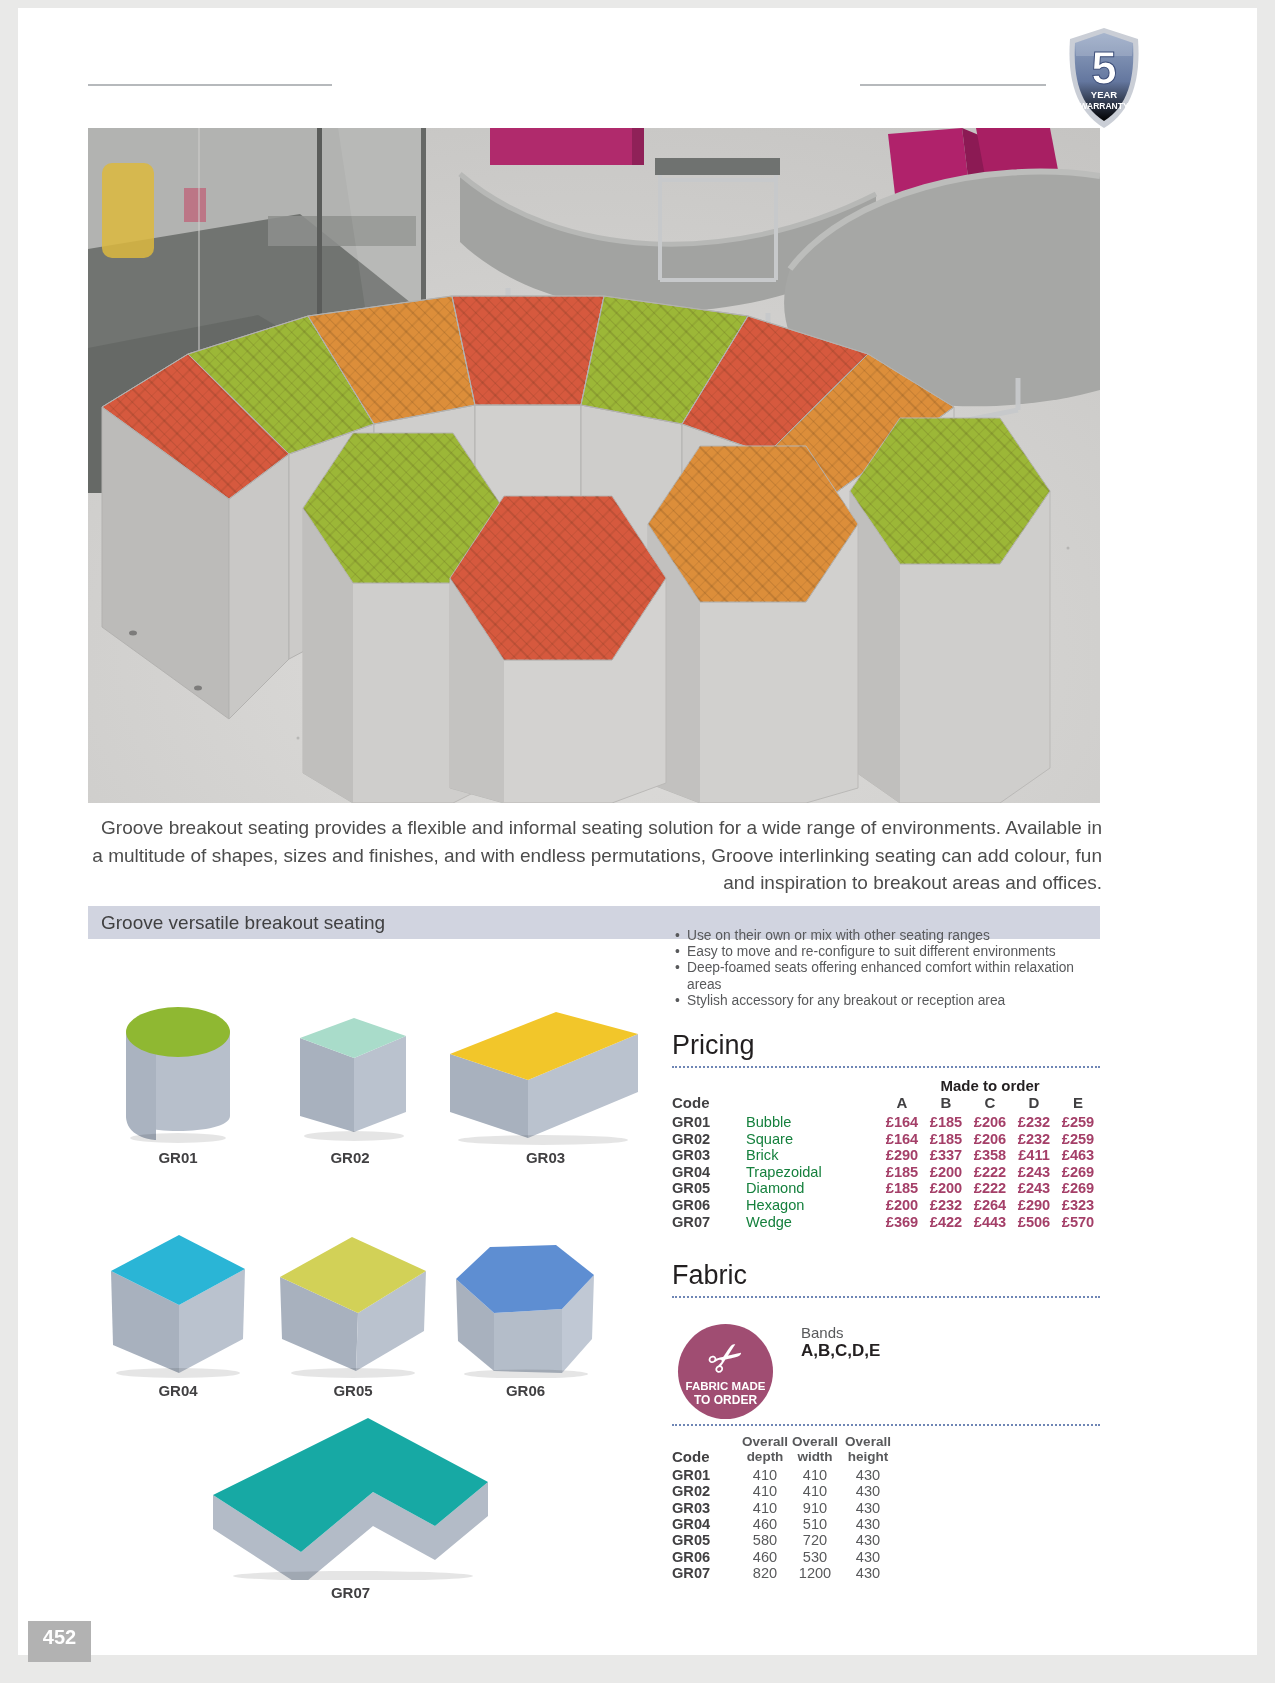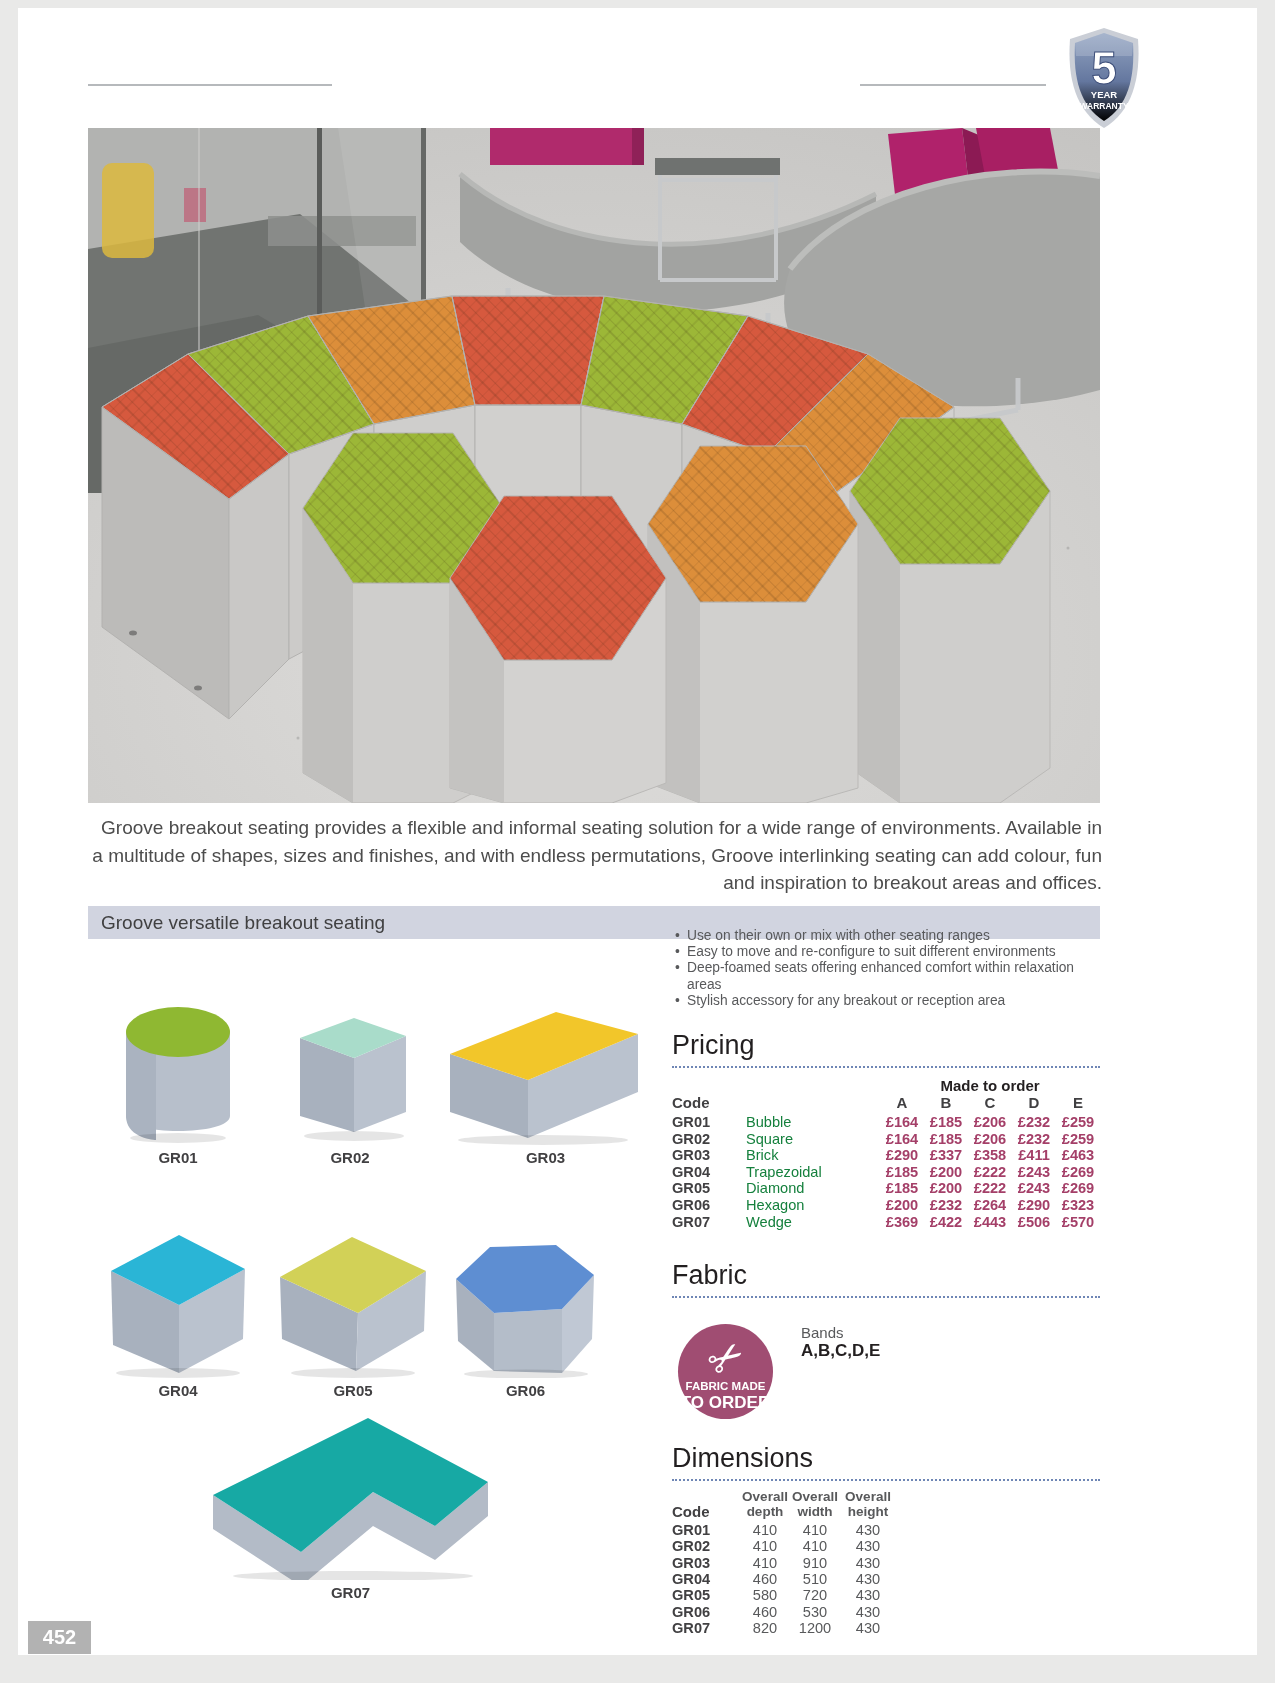--- a/index.html
+++ b/index.html
@@ -55,37 +55,37 @@
   .prow .price{font-weight:bold;color:var(--price,#a43f68);text-align:center;}
 
   
   .fabric-row{display:flex;margin-top:26px;align-items:flex-start;}
   .fab-badge{width:95px;height:95px;border-radius:50%;background:var(--badge,#a04d72);
     position:relative;flex:0 0 auto;margin-left:6px;}
   .fab-badge .scissors{position:absolute;left:50%;top:34px;transform:translate(-50%,-50%) rotate(-35deg);
     color:#fff;font-size:42px;font-family:"DejaVu Sans",sans-serif;}
   .fab-badge .bl{position:absolute;left:0;width:100%;text-align:center;color:#fff;font-weight:bold;}
   .fab-badge .bl1{top:56px;font-size:11.5px;}
-  .fab-badge .bl2{top:69px;font-size:17px;}
+  .fab-badge .bl2{top:69px;font-size:12px;}
   .fab-bands{margin-left:28px;}
   .fab-bands .lbl{font-size:15px;color:#58595b;}
   .fab-bands .val{font-size:17px;font-weight:bold;color:#231f20;}
 
   
   .d-head{display:grid;grid-template-columns:68px 50px 50px 56px;margin-top:8px;
     font-size:13.5px;font-weight:bold;color:#58595b;line-height:15px;}
   .d-head .dcol{text-align:center;}
   .d-head .code-lbl{font-size:15px;color:#414042;align-self:end;}
   .drow{display:grid;grid-template-columns:68px 50px 50px 56px;line-height:16.3px;font-size:14.6px;color:#58595b;}
   .drow .code{font-weight:bold;color:#414042;}
   .drow .num{text-align:center;}
   .d-rows{margin-top:3px;}
 
   
-  .pagenum{position:absolute;left:10px;top:1613px;width:63px;height:33px;background:#b2b2b2;
+  .pagenum{position:absolute;left:10px;top:1613px;width:63px;height:41px;background:#b2b2b2;
     color:#ffffff;font-size:20px;font-weight:bold;text-align:center;line-height:33px;}
 </style>
 </head>
 <body>
 
 <div class="canvas">
 <div class="page">
 
   <div class="title-line left"></div>
   <div class="title-line right"></div>
@@ -430,21 +430,20 @@
         <span class="scissors">✂</span>
         <span class="bl bl1">FABRIC MADE</span>
         <span class="bl bl2">TO ORDER</span>
       </div>
       <div class="fab-bands">
         <div class="lbl">Bands</div>
         <div class="val">A,B,C,D,E</div>
       </div>
     </div>
 
-    <h2 class="sec dims-h">Dimensions</h2>
     <div class="dotted"></div>
 
     <div class="d-head">
       <span class="code-lbl">Code</span>
       <span class="dcol"><span>Overall</span><br><span>depth</span></span>
       <span class="dcol"><span>Overall</span><br><span>width</span></span>
       <span class="dcol"><span>Overall</span><br><span>height</span></span>
     </div>
     <div class="d-rows" id="dim-rows">
           <div class="drow">

